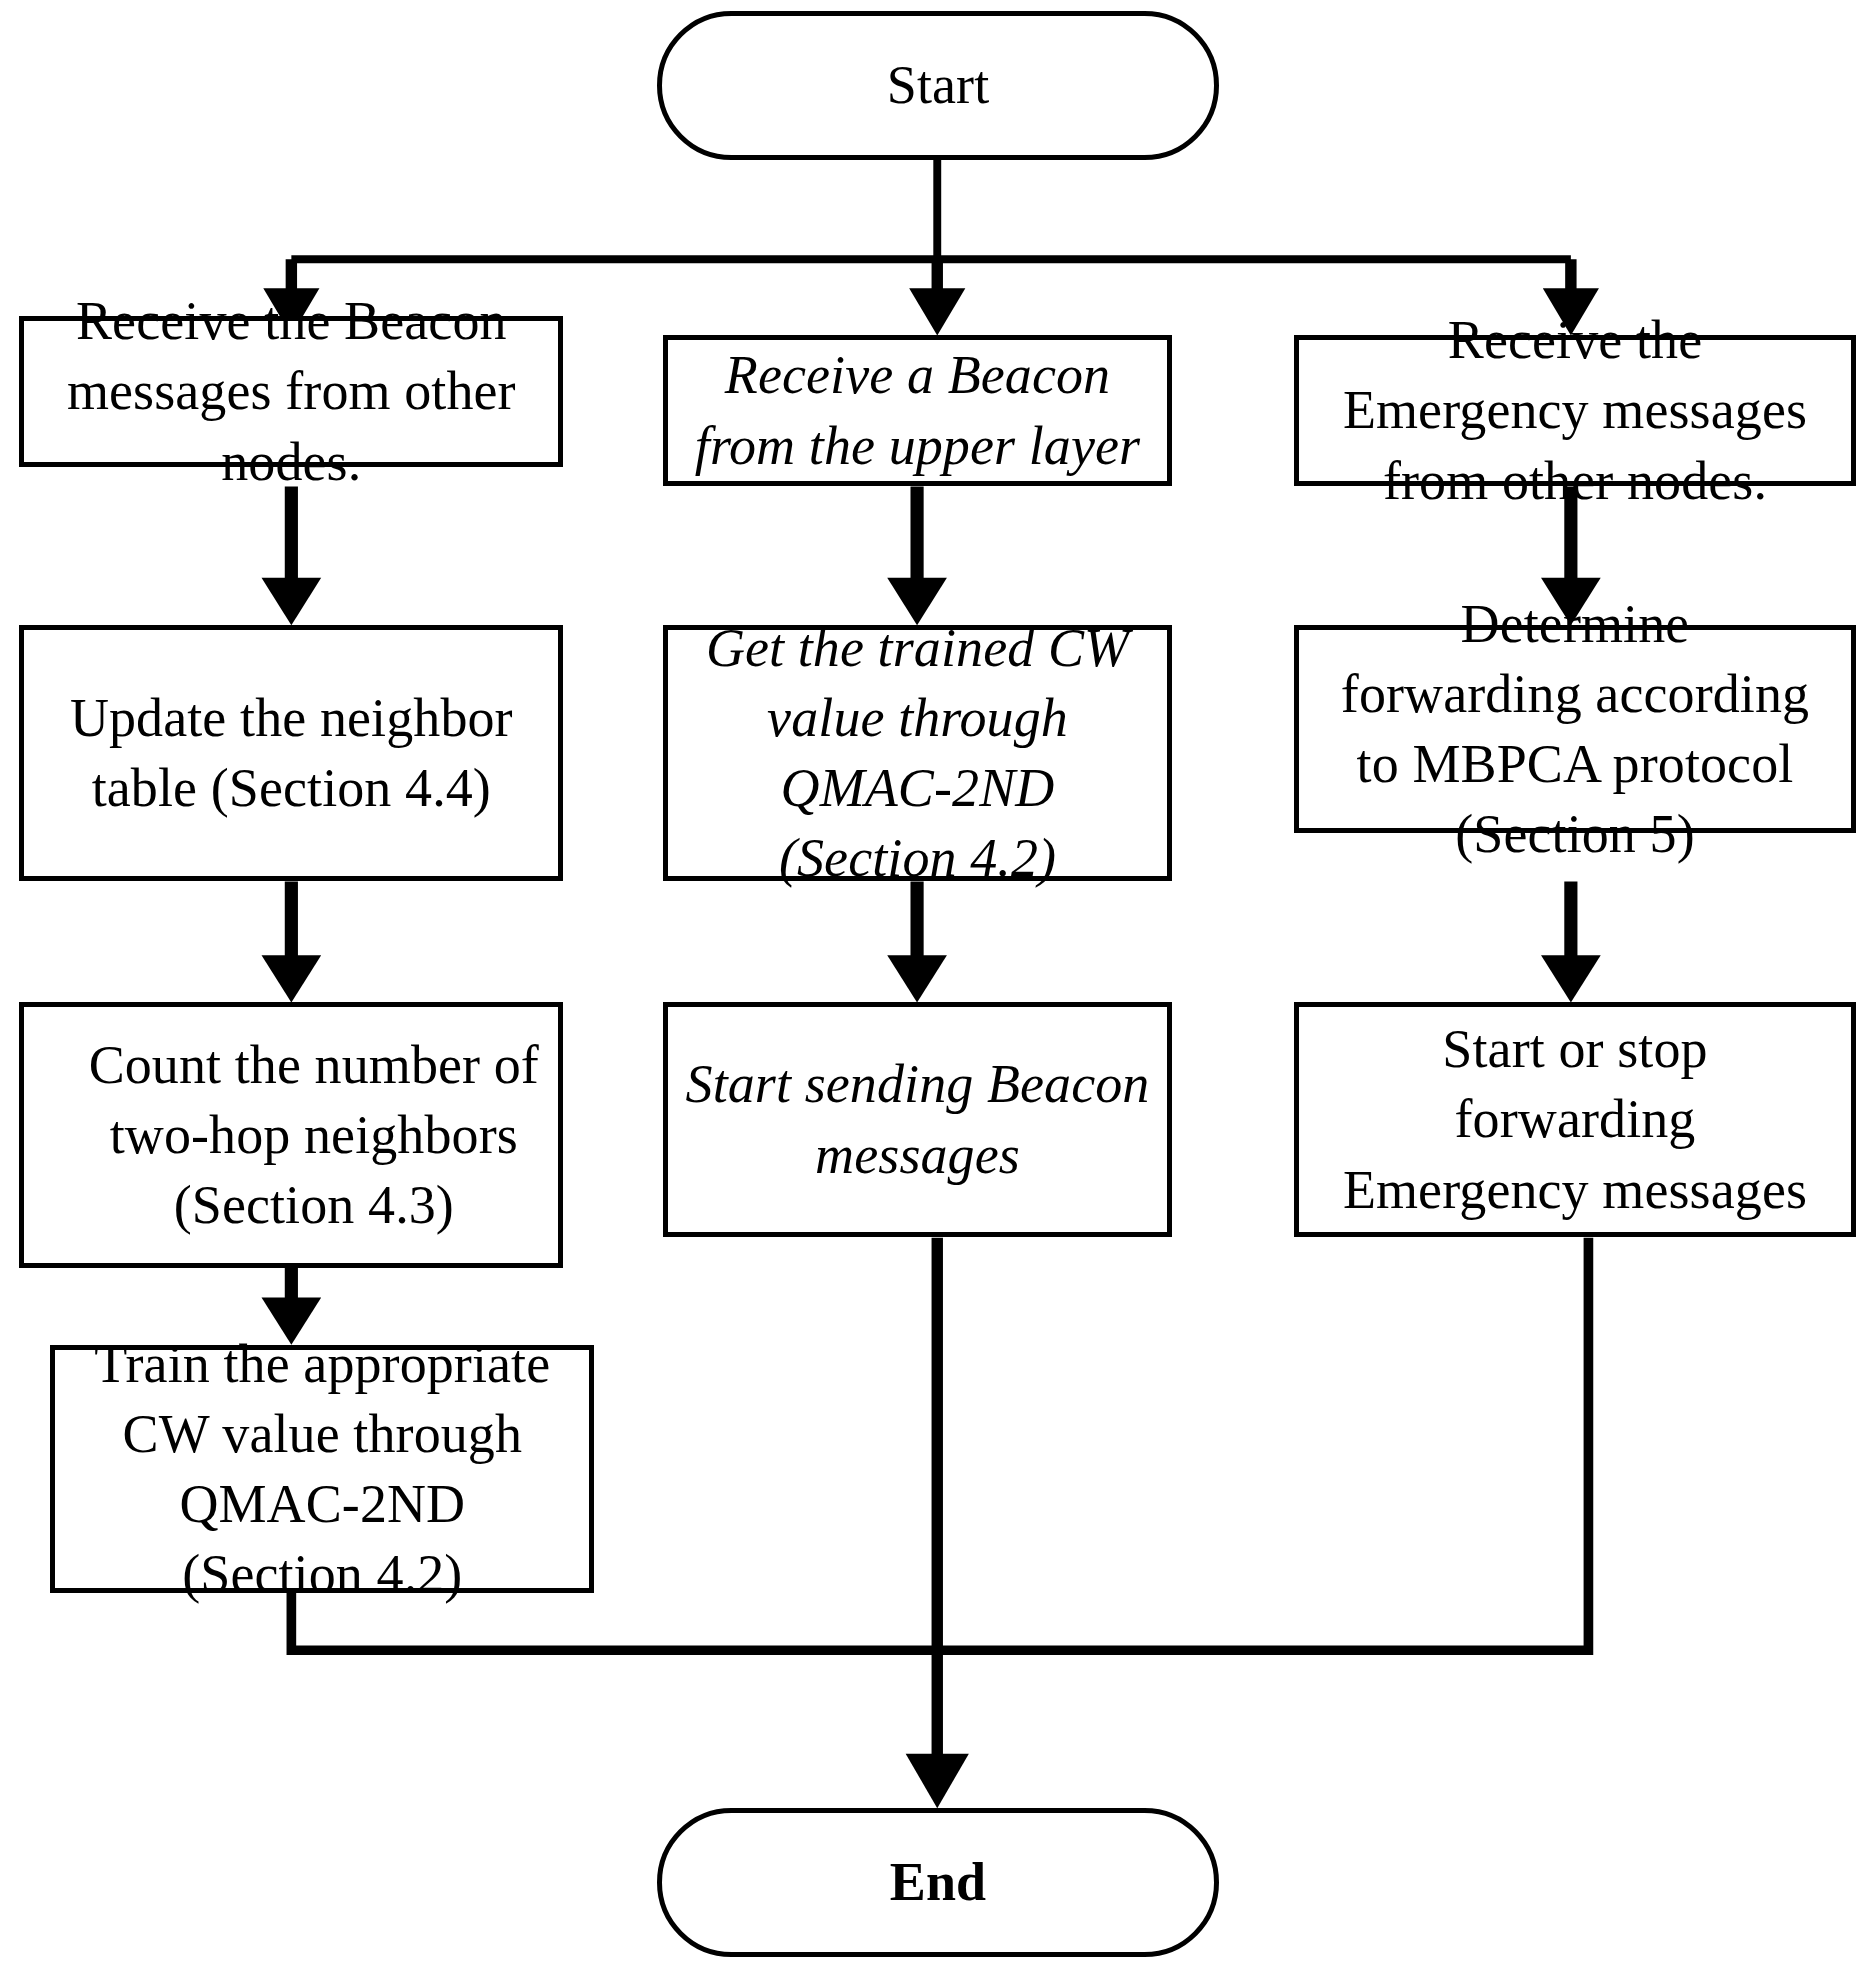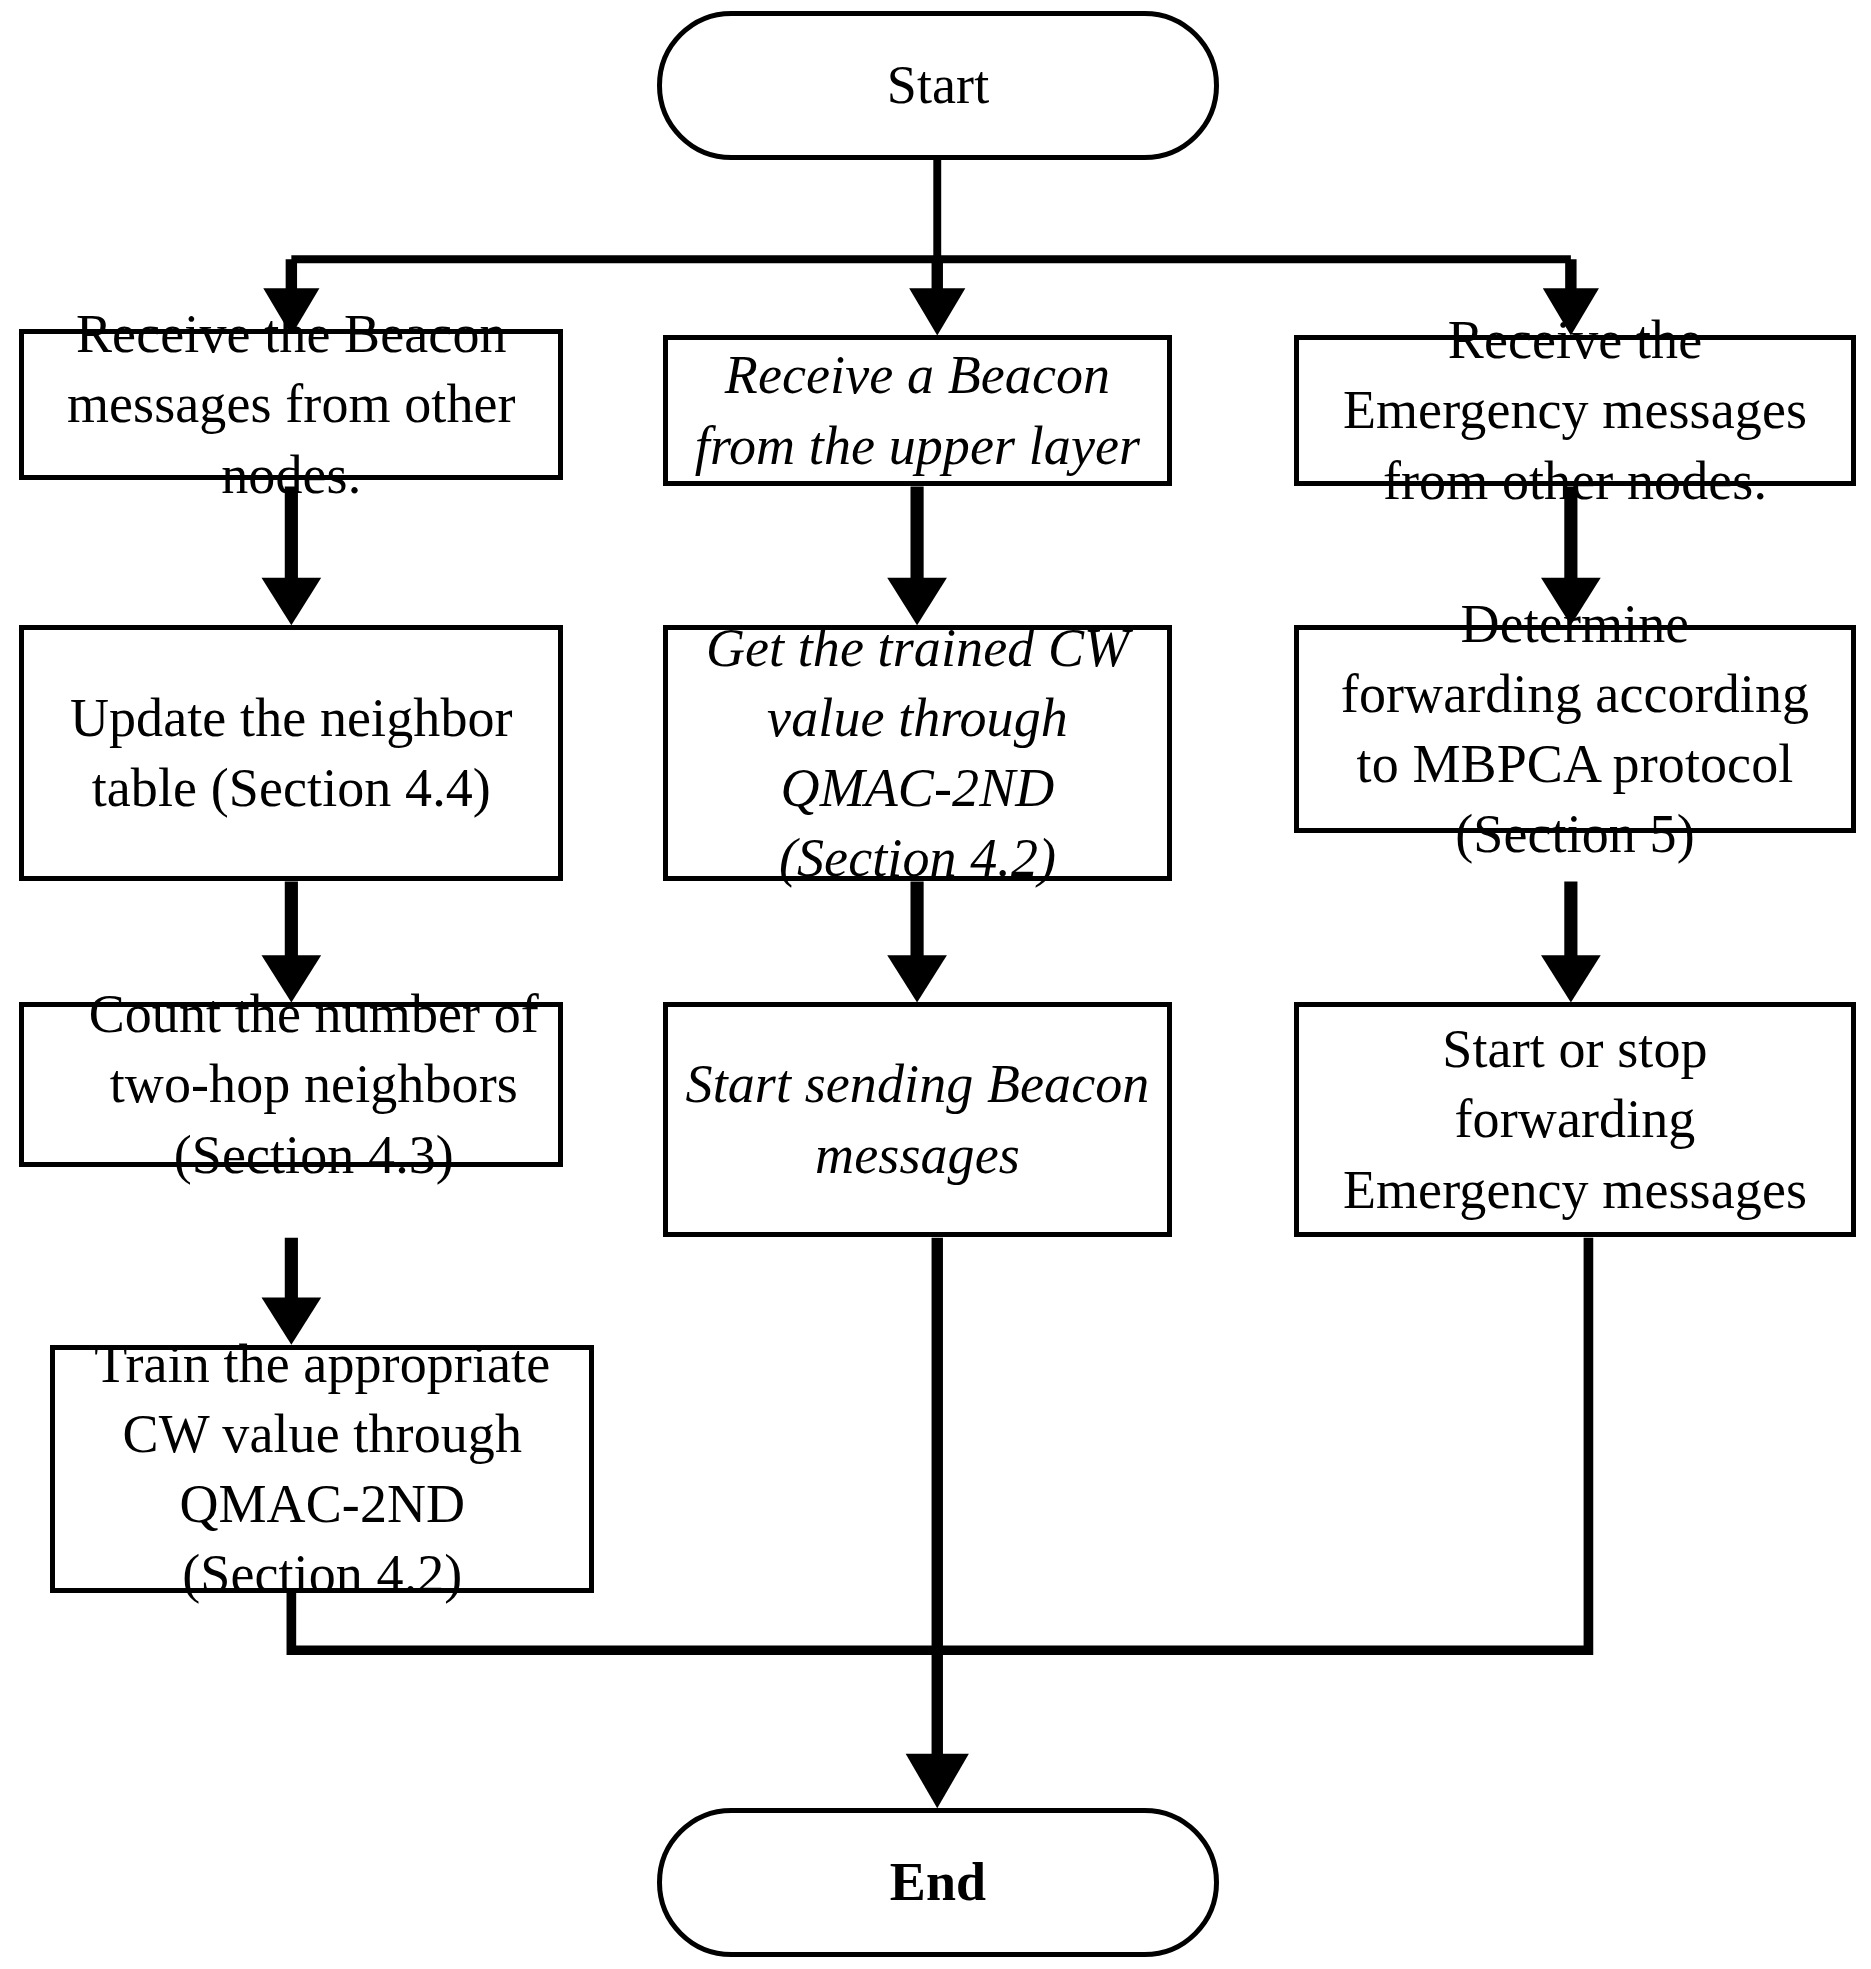--- a/index.html
+++ b/index.html
@@ -51,23 +51,23 @@
   .fs-box{font-size:54px;}
 
   
   .col-l{left:19.3px;  width:544px;}
   .col-m{left:663px; width:509px;font-style:italic;}
   .col-r{left:1294px;width:562px;}
 
   .r-start { left:657px; top:10.5px;   width:562px; height:149px;}
   .r-end   { left:657px; top:1808px; width:562px; height:149px;font-weight:bold;}
 
-  .r1 { top:329px;  height:151px;}
+  .r1 { top:316px;  height:151px;}
   .r2 { top:625px;  height:256px;}
-  .r3 { top:1002px; height:165px;padding-left:45px;}
+  .r3 { top:1002px; height:266px;padding-left:45px;}
   .r4 { top:1345px; height:248px;margin-left:31px;}
 
   .r1m{ top:335px;  height:151px;}
   .r2m{ top:625px;  height:256px;}
   .r3m{ top:1002px; height:235px;}
 
   .r1r{ top:335px;  height:151px;}
   .r2r{ top:625px;  height:208px;}
   .r3r{ top:1002px; height:235px;}
 </style>

